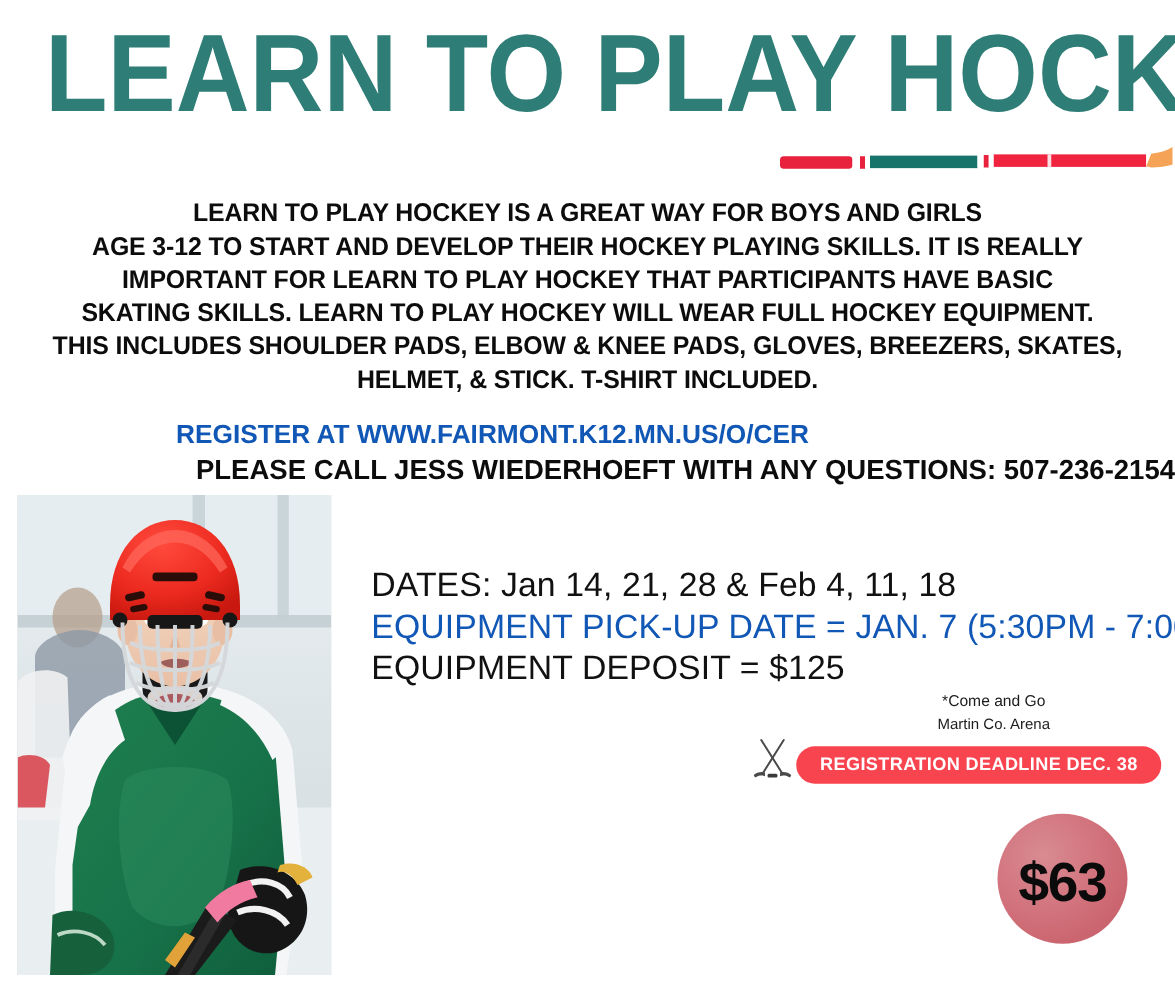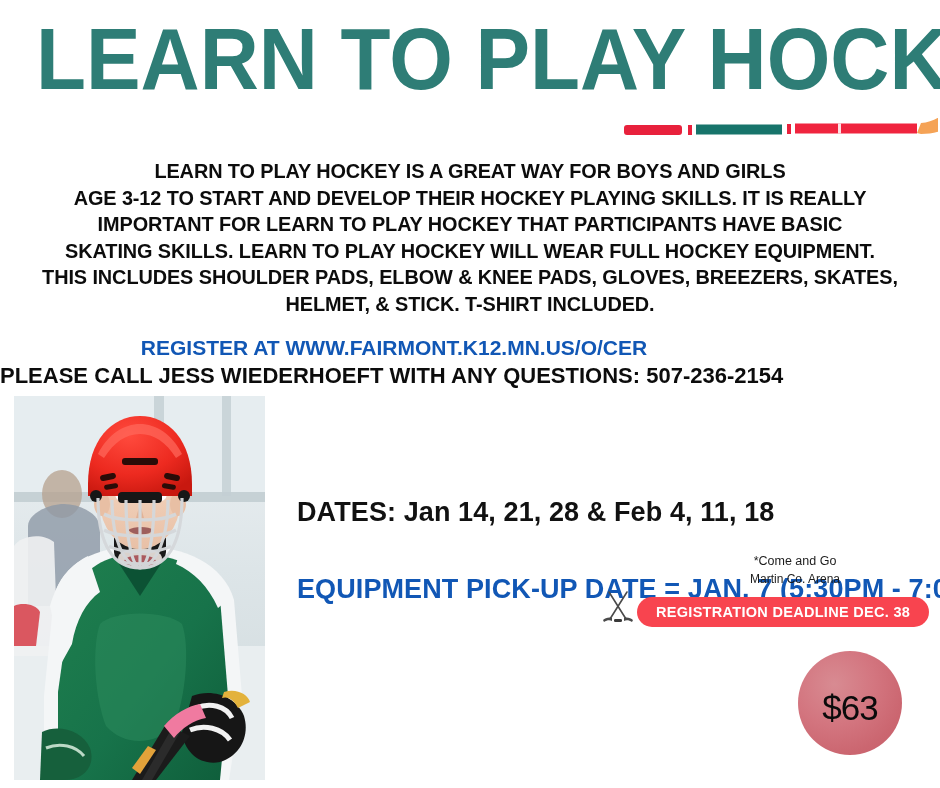--- a/index.html
+++ b/index.html
@@ -77,21 +77,21 @@
     font-weight: 700;
     font-size: 21px;
     line-height: 24px;
     letter-spacing: 0px;
   }
   .phone-line {
     position: absolute;
     left: 0;
     top: 363px;
     width: 940px;
-    text-align: left;
+    text-align: right;
     color: #0c0c0c;
     font-family: "Liberation Sans Narrow", "Liberation Sans", sans-serif;
     font-weight: 700;
     font-size: 22px;
     line-height: 26px;
   }
 
   
   .photo {
     position: absolute;
@@ -106,27 +106,26 @@
 
   
   .details {
     position: absolute;
     left: 297px;
     top: 452px;
     width: 600px;
   }
   .detail-row {
     font-family: "Liberation Sans Narrow", "Liberation Sans", sans-serif;
-    font-weight: 700;
+    font-weight: 400;
     font-size: 27px;
     line-height: 33px;
     color: #111111;
     white-space: nowrap;
     letter-spacing: 0.1px;
-    margin-top: 44px;
   }
   .detail-row.blue { color: #1157B5; }
 
   
   .side-note {
     position: absolute;
     left: 700px;
     top: 553px;
     width: 190px;
     text-align: center;
@@ -175,22 +174,22 @@
     height: 104px;
     border-radius: 50%;
     background: radial-gradient(circle at 35% 32%, #d88b92 0%, #d3757f 42%, #cb6670 72%, #c65c68 100%);
     display: flex;
     align-items: center;
     justify-content: center;
   }
   .price-circle span {
     color: #0b0b0b;
     font-family: "Liberation Sans", sans-serif;
-    font-weight: 400;
-    font-size: 35px;
+    font-weight: 700;
+    font-size: 44px;
     letter-spacing: -1px;
     line-height: 1;
     transform: translateY(-1px);
     margin-top: 10px;
   }
 </style>
 </head>
 <body>
 
 <div class="title-wrap">
@@ -353,20 +352,21 @@
     <path d="M118 384 L152 328 L176 340 L142 384 Z" fill="#1b1b1b"></path>
     <path d="M128 384 L158 332 L166 336 L138 384 Z" fill="#2b2b2b"></path>
     <path d="M150 330 C160 318 174 310 186 308 L192 322 C180 324 168 332 160 342 Z" fill="#f07aa0"></path>
     <path d="M118 372 L134 350 L142 354 L126 378 Z" fill="#e2a23a"></path>
   </svg>
 </div>
 
 <div class="details">
   <div class="detail-row">DATES: Jan 14, 21, 28 &amp; Feb 4, 11, 18</div>
   <div class="detail-row blue">EQUIPMENT PICK-UP DATE = JAN. 7 (5:30PM - 7:00PM)</div>
+  <div class="detail-row">EQUIPMENT DEPOSIT = $125</div>
 </div>
 
 <div class="side-note">
   <div class="small">*Come and Go</div>
   <div class="big">Martin Co. Arena</div>
 </div>
 
 <svg class="sticks-icon" viewBox="0 0 44 44">
   <g stroke="#4a4a4a" stroke-width="1.6" fill="none" stroke-linecap="round">
     <line x1="13" y1="6" x2="30" y2="33"></line>

